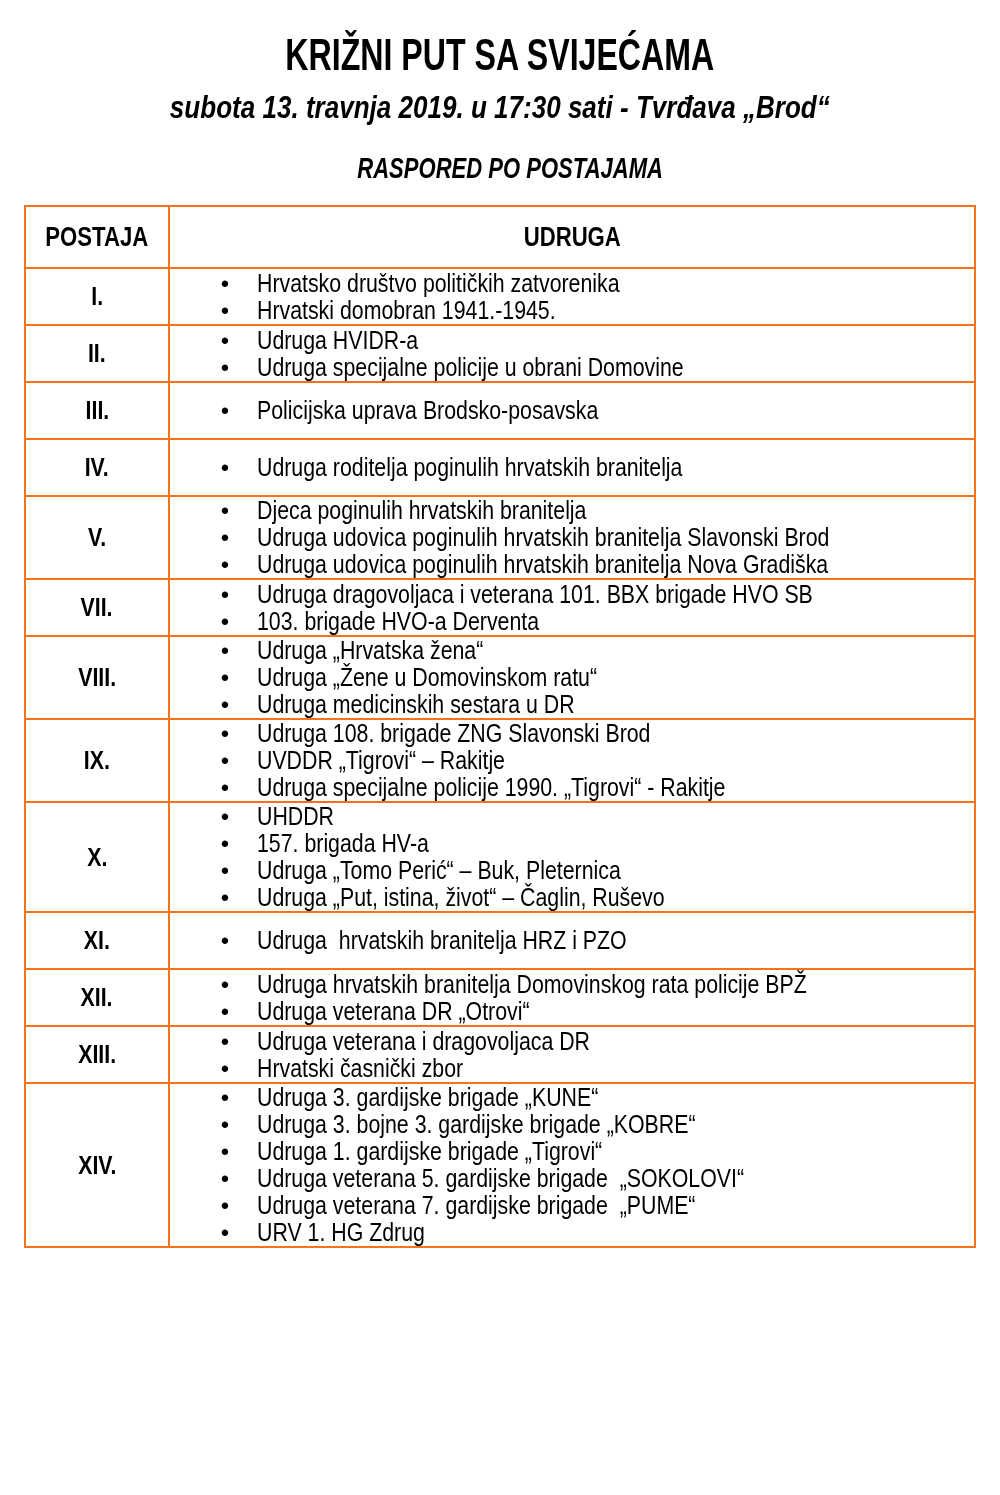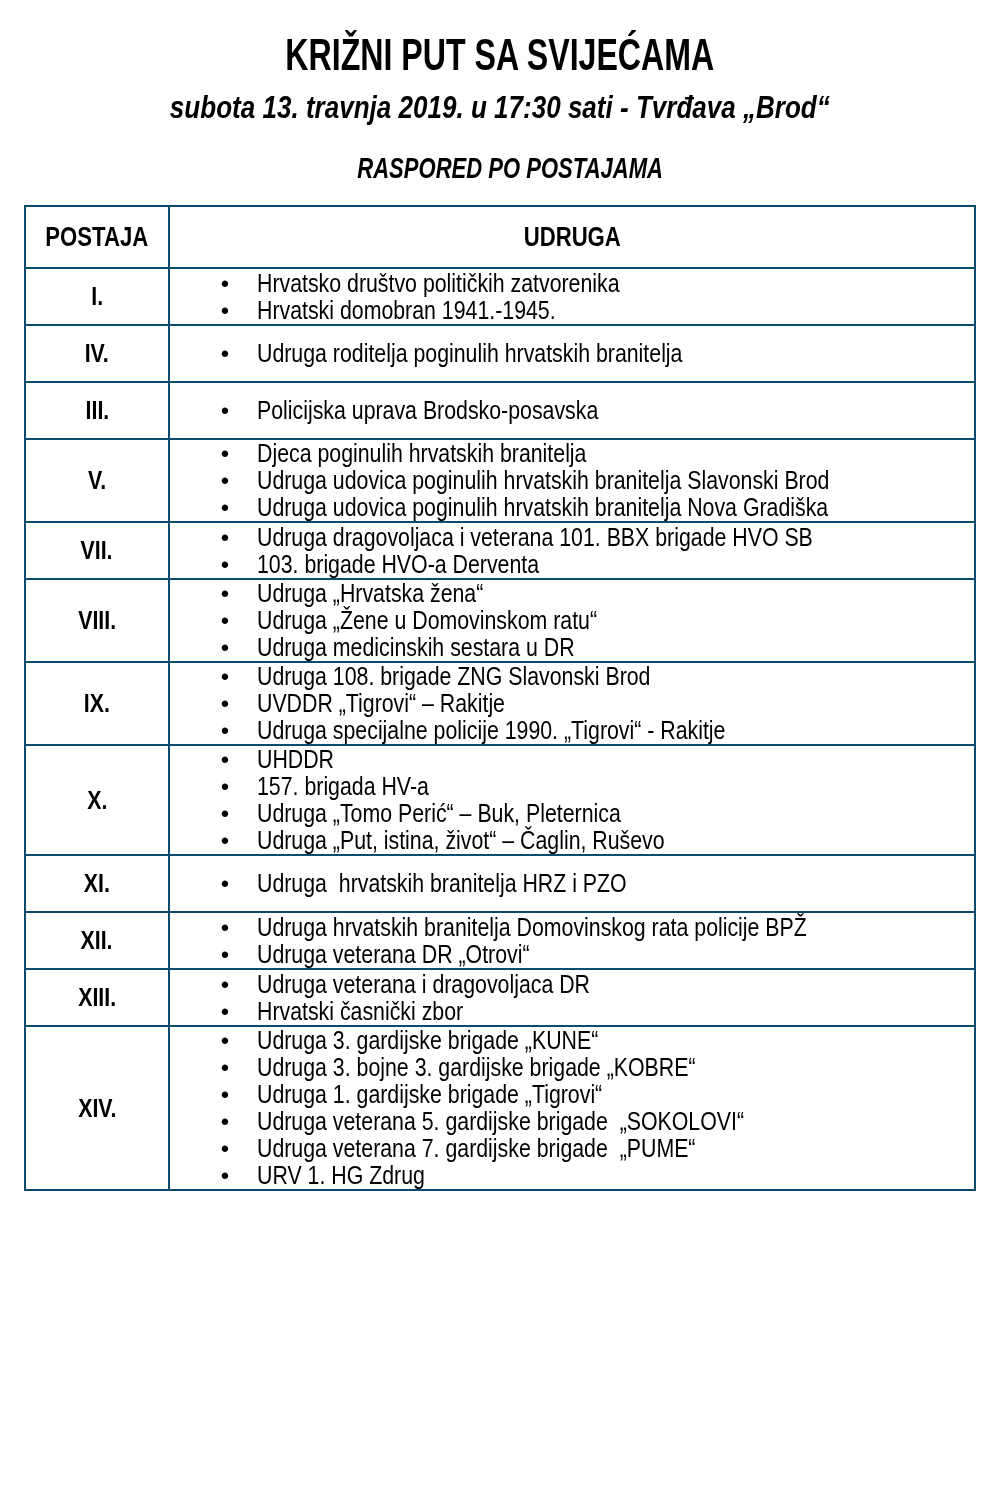--- a/index.html
+++ b/index.html
@@ -58,21 +58,21 @@
 
   
   table.schedule {
     border-collapse: collapse;
     table-layout: fixed;
     margin: 21px 0 0 24px;
     width: 952px;
   }
   table.schedule th,
   table.schedule td {
-    border: 2px solid #0c4a6e;
+    border: 2px solid #f97316;
     padding: 0;
     vertical-align: middle;
   }
   col.col-station { width: 144px; }
 
   th.hdr-cell {
     height: 60px;
     font-size: 27px;
     font-weight: bold;
     text-align: center;
@@ -147,39 +147,55 @@
               <span class="assoc-text">Hrvatsko društvo političkih zatvorenika</span>
             </li>
             <li>
               <span class="bullet-dot">•</span>
               <span class="assoc-text">Hrvatski domobran 1941.-1945.</span>
             </li>
           </ul>
     </td>
   </tr>
       <tr>
+    <td class="station-cell"><span class="cx">II.</span></td>
+    <td class="assoc-cell">
+      <ul class="assoc-list">
+
+      <li>
+              <span class="bullet-dot">•</span>
+              <span class="assoc-text">Udruga HVIDR-a</span>
+            </li>
+            <li>
+              <span class="bullet-dot">•</span>
+              <span class="assoc-text">Udruga specijalne policije u obrani Domovine</span>
+            </li>
+          </ul>
+    </td>
+  </tr>
+      <tr>
+    <td class="station-cell"><span class="cx">III.</span></td>
+    <td class="assoc-cell">
+      <ul class="assoc-list">
+
+      <li>
+              <span class="bullet-dot">•</span>
+              <span class="assoc-text">Policijska uprava Brodsko-posavska</span>
+            </li>
+          </ul>
+    </td>
+  </tr>
+      <tr>
     <td class="station-cell"><span class="cx">IV.</span></td>
     <td class="assoc-cell">
       <ul class="assoc-list">
 
       <li>
               <span class="bullet-dot">•</span>
               <span class="assoc-text">Udruga roditelja poginulih hrvatskih branitelja</span>
-            </li>
-          </ul>
-    </td>
-  </tr>
-      <tr>
-    <td class="station-cell"><span class="cx">III.</span></td>
-    <td class="assoc-cell">
-      <ul class="assoc-list">
-
-      <li>
-              <span class="bullet-dot">•</span>
-              <span class="assoc-text">Policijska uprava Brodsko-posavska</span>
             </li>
           </ul>
     </td>
   </tr>
       <tr>
     <td class="station-cell"><span class="cx">V.</span></td>
     <td class="assoc-cell">
       <ul class="assoc-list">
 
       <li>

